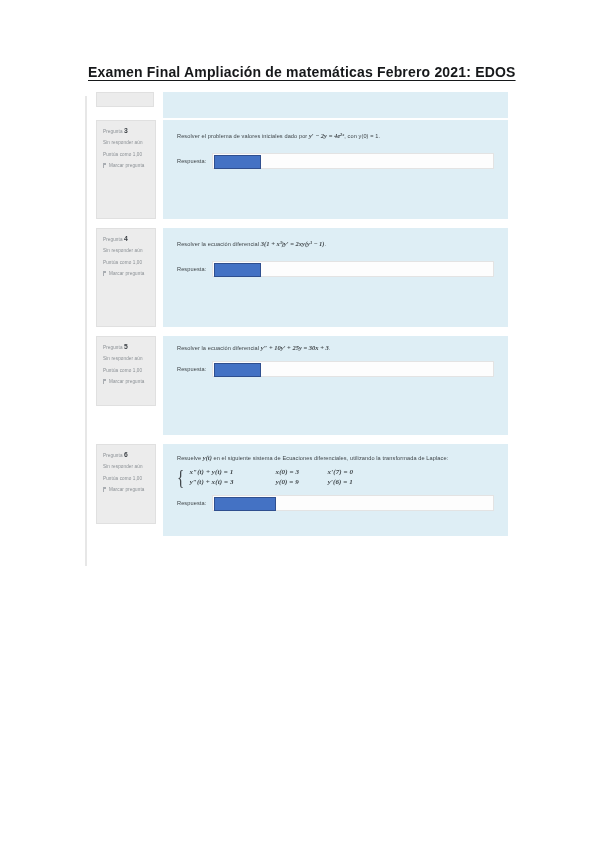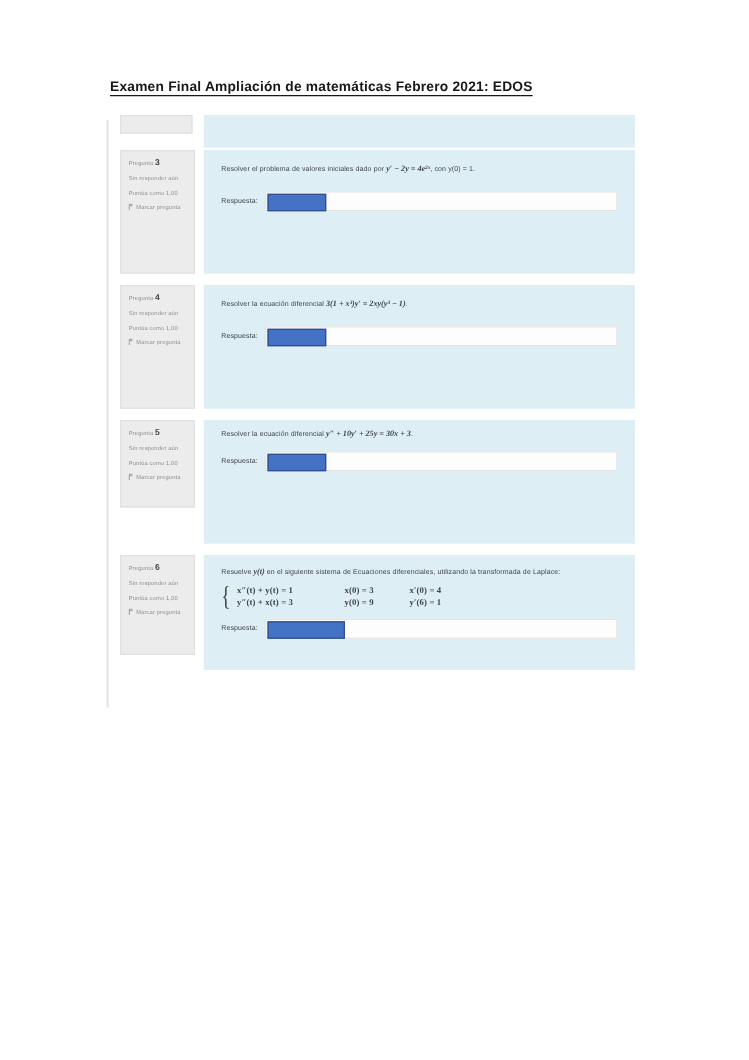--- a/index.html
+++ b/index.html
@@ -22,21 +22,21 @@
     width: 599px;
     height: 848px;
     background: #ffffff;
   }
 
   
   .doc-title {
     position: absolute;
     left: 88px;
     top: 64px;
-    font-size: 11px;
+    font-size: 14px;
     font-weight: bold;
     color: #16181a;
     letter-spacing: 0.18px;
     text-decoration: underline;
     text-underline-offset: 2.5px;
     white-space: nowrap;
   }
 
   
   .left-rule {
@@ -174,20 +174,21 @@
     font-weight: 400;
     margin-right: 2px;
     transform: scaleX(0.7);
     transform-origin: left center;
   }
   .syseq-rows { display: flex; flex-direction: column; gap: 2px; }
   .syseq-row {
     display: flex;
     align-items: baseline;
     font-size: 7px;
+    font-style: italic;
     font-weight: bold;
     letter-spacing: 0.1px;
     white-space: nowrap;
     justify-content: center;
   }
   .syseq-row span { display: inline-block; }
   .c1 { width: 86px; }
   .c2 { width: 52px; }
 
   
@@ -337,21 +338,21 @@
       <div class="content" style="height:92px; padding-top:10px;">
         <div class="qtext">
           <span>Resuelve </span><span class="mathy">y(t)</span><span> en el siguiente sistema de Ecuaciones diferenciales, utilizando la transformada de Laplace:</span>
         </div>
         <div class="syseq">
           <div class="brace">{</div>
           <div class="syseq-rows">
             <div class="syseq-row">
               <span class="c1">x″(t) + y(t) = 1</span>
               <span class="c2">x(0) = 3</span>
-              <span>x′(0) = 4</span>
+              <span>x′(7) = 0</span>
             </div>
             <div class="syseq-row">
               <span class="c1">y″(t) + x(t) = 3</span>
               <span class="c2">y(0) = 9</span>
               <span>y′(6) = 1</span>
             </div>
           </div>
         </div>
         <div class="answer-row" style="margin-top:9px;">
           <div class="answer-label">Respuesta:</div>

